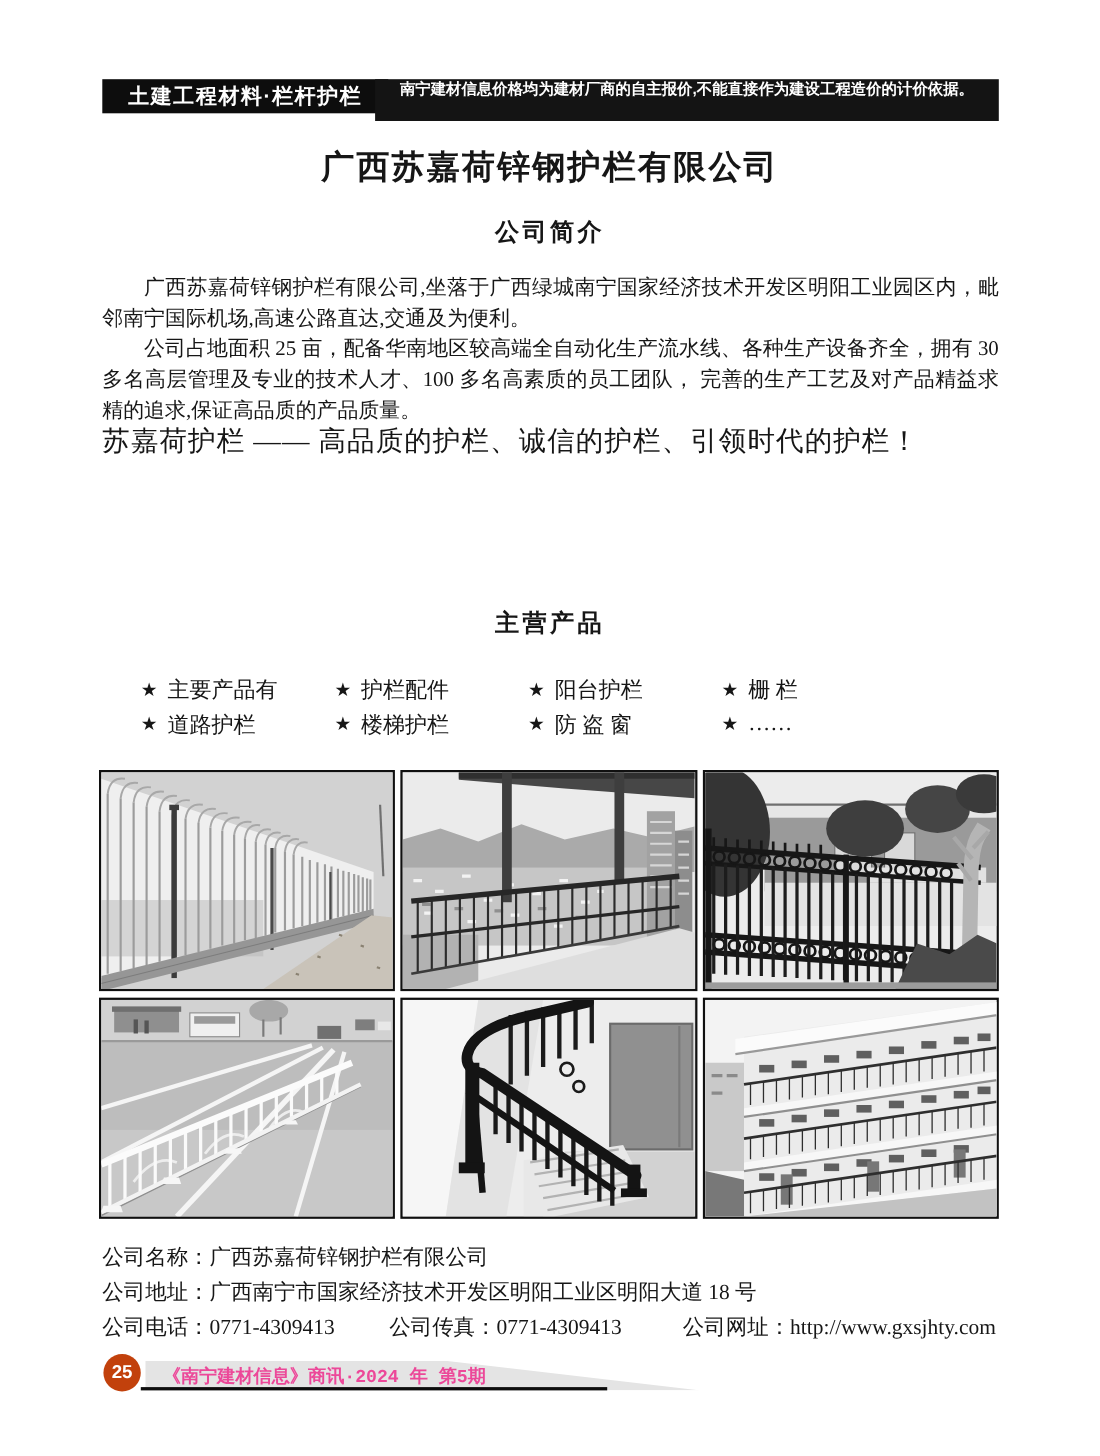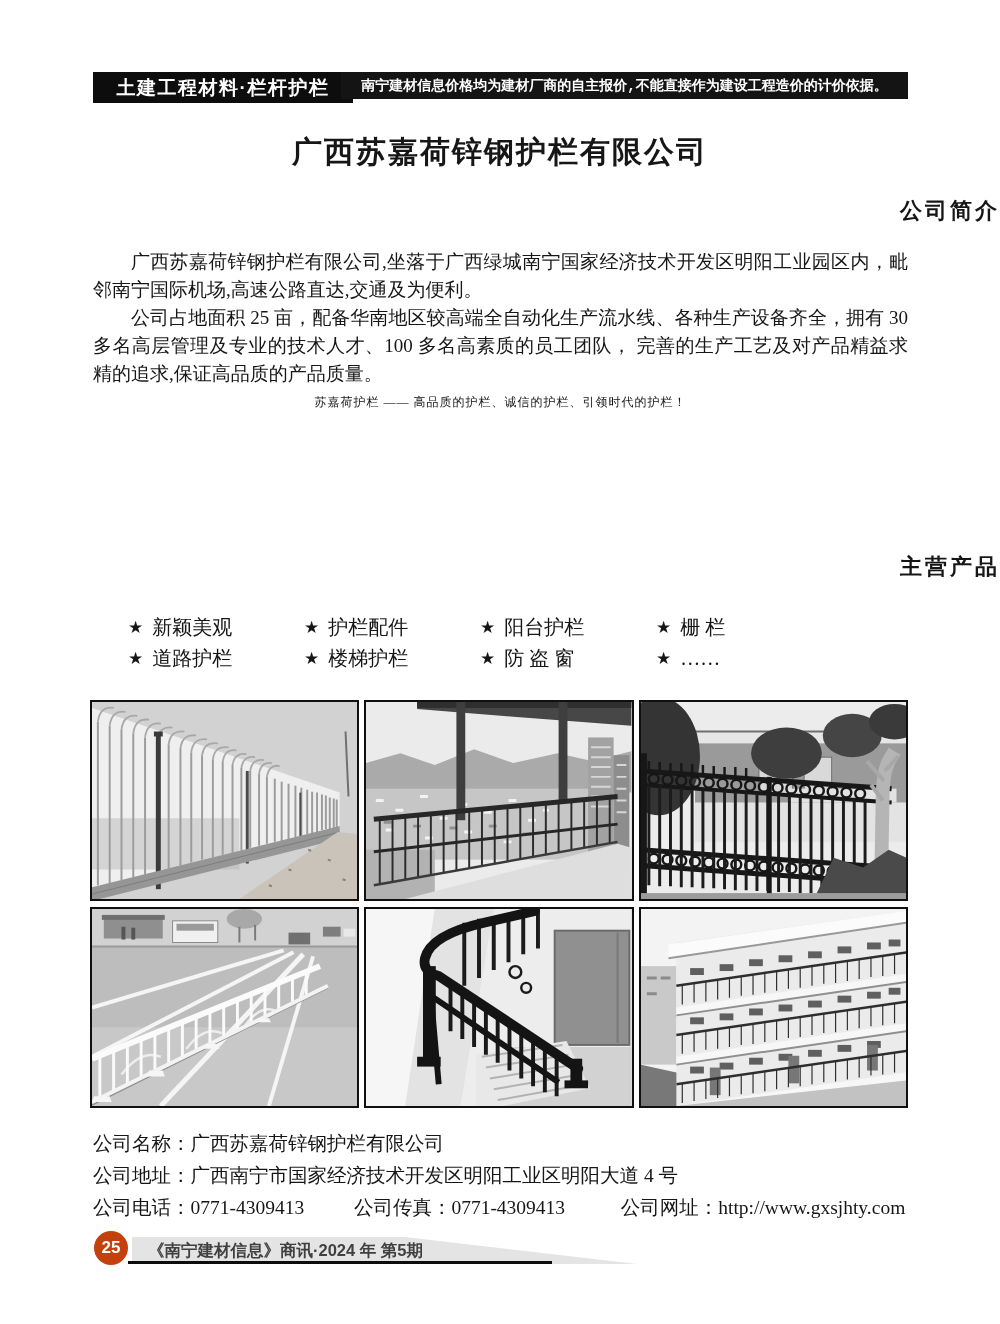--- a/index.html
+++ b/index.html
@@ -3,35 +3,35 @@
 <meta charset="utf-8">
 <style>
   html,body{margin:0;padding:0;background:#888;}
   .page{position:relative;width:1000px;height:1324px;background:#ffffff;margin:0 auto;
         font-family:"Liberation Serif","DejaVu Serif",serif;color:#161616;overflow:hidden;}
   
   .hdr-left{position:absolute;left:93px;top:72px;width:260px;height:31px;background:#0d0d0d;
             color:#fff;display:flex;align-items:center;justify-content:center;
             font-family:"Liberation Sans","DejaVu Sans",sans-serif;font-weight:bold;
             font-size:19px;letter-spacing:1.5px;white-space:nowrap;}
-  .hdr-right{position:absolute;left:341px;top:72px;width:567px;height:27px;background:#141414;
-             color:#fff;display:flex;align-items:center;justify-content:center;
-             font-family:Liberation Mono, monospace;font-weight:bold;
+  .hdr-right{position:absolute;left:341px;top:72px;width:567px;height:38px;background:#141414;
+             color:#fff;display:flex;align-items:flex-start;justify-content:center;
+             font-family:Liberation Sans, sans-serif;font-weight:bold;
              font-size:14px;white-space:nowrap;}
   .title{position:absolute;left:0;top:132px;width:100%;text-align:center;
          font-weight:bold;font-size:30px;letter-spacing:2px;}
-  .h-sans{position:absolute;left:0;width:100%;text-align:right;
+  .h-sans{position:absolute;left:0;width:100%;text-align:center;
           font-family:"Liberation Sans","DejaVu Sans",sans-serif;font-weight:bold;
           font-size:22px;letter-spacing:3px;}
   .intro-h{top:196px;}
   .prod-h{top:552px;}
   .bodytext{position:absolute;left:93px;top:248px;width:815px;font-size:19px;
             line-height:28px;text-align:justify;}
   .bodytext p{margin:0;text-indent:2em;}
-  .slogan{margin-top:2px;text-align:center;text-indent:0 !important;font-size:12px;
+  .slogan{margin-top:2px;text-align:left;text-indent:0 !important;font-size:25px;
           letter-spacing:1px;}
   
   .products{position:absolute;left:128px;top:612px;width:760px;
             display:grid;grid-template-columns:176px 176px 176px 160px;grid-auto-rows:31px;
             font-size:20px;}
   .prod-item{display:flex;align-items:center;white-space:nowrap;}
   .prod-item .star{font-size:17px;margin-right:9px;}
   
   .photos{position:absolute;left:90px;top:700px;width:818px;height:408px;
           display:grid;grid-template-columns:repeat(3,1fr);grid-template-rows:1fr 1fr;
@@ -43,22 +43,22 @@
   .c-line{white-space:nowrap;}
   .c-seg-phone{display:inline-block;width:256px;}
   .c-seg-fax{display:inline-block;width:262px;font-family:Liberation Serif, serif;}
   
   .page-badge{position:absolute;left:94px;top:1231px;width:34px;height:34px;border-radius:50%;
               background:#c2410c;color:#fff;display:flex;align-items:center;justify-content:center;
               font-family:"Liberation Sans","DejaVu Sans",sans-serif;font-weight:bold;font-size:17px;}
   .footer-wedge{position:absolute;left:132px;top:1237px;width:505px;height:27px;background:#e4e4e4;
                 clip-path:polygon(0 0,54% 0,100% 100%,0 100%);}
   .footer-journal{position:absolute;left:148px;top:1240px;
-                  font-family:Liberation Sans, sans-serif;font-weight:bold;
-                  font-size:16.5px;color:#404040;white-space:nowrap;}
+                  font-family:Liberation Mono, monospace;font-weight:bold;
+                  font-size:16.5px;color:#ec4899;white-space:nowrap;}
   .footer-line{position:absolute;left:128px;top:1261px;width:424px;height:3px;background:#0d0d0d;}
 </style>
 </head>
 <body>
 
 <div class="page">
 
   <div class="hdr-left">
     <span>土建工程材料·栏杆护栏</span>
   </div>
@@ -74,21 +74,21 @@
     <p>广西苏嘉荷锌钢护栏有限公司,坐落于广西绿城南宁国家经济技术开发区明阳工业园区内，毗邻南宁国际机场,高速公路直达,交通及为便利。</p>
     <p>公司占地面积 25 亩，配备华南地区较高端全自动化生产流水线、各种生产设备齐全，拥有 30 多名高层管理及专业的技术人才、100 多名高素质的员工团队， 完善的生产工艺及对产品精益求精的追求,保证高品质的产品质量。</p>
     <p class="slogan">苏嘉荷护栏 —— 高品质的护栏、诚信的护栏、引领时代的护栏！</p>
   </div>
 
   <div class="h-sans prod-h">主营产品</div>
 
   <div class="products">
     <div class="prod-item">
         <span class="star">★</span>
-        <span>新颖美观</span>
+        <span>主要产品有</span>
       </div>
     <div class="prod-item">
         <span class="star">★</span>
         <span>护栏配件</span>
       </div>
     <div class="prod-item">
         <span class="star">★</span>
         <span>阳台护栏</span>
       </div>
     <div class="prod-item">
@@ -327,21 +327,21 @@
         <path d="M36 178 L270 144" stroke="#2e2e2e" stroke-width="2.5"></path>
         <path d="M42 177 v20 M54 175 v20 M66 173 v20 M78 172 v20 M90 170 v20 M102 168 v20 M114 167 v20 M126 165 v20 M138 163 v20 M150 161 v20 M162 160 v20 M174 158 v20 M186 156 v20 M198 155 v20 M210 153 v20 M222 151 v20 M234 149 v20 M246 148 v20 M258 146 v20" stroke="#2e2e2e" stroke-width="1.2"></path>
         <polygon points="0,158 36,166 36,200 0,200" fill="#787878"></polygon>
         <polygon points="36,200 270,174 270,200" fill="#c2c2c2"></polygon>
       </svg>
     </div>
   </div>
 
   <div class="contact">
     <div class="c-line"><span>公司名称：</span><span>广西苏嘉荷锌钢护栏有限公司</span></div>
-    <div class="c-line"><span>公司地址：</span><span>广西南宁市国家经济技术开发区明阳工业区明阳大道 4 号</span></div>
+    <div class="c-line"><span>公司地址：</span><span>广西南宁市国家经济技术开发区明阳工业区明阳大道 18 号</span></div>
     <div class="c-line">
       <span class="c-seg-phone"><span>公司电话：</span><span>0771-4309413</span></span>
       <span class="c-seg-fax"><span>公司传真：</span><span>0771-4309413</span></span>
       <span><span>公司网址：</span><span>http://www.gxsjhty.com</span></span>
     </div>
   </div>
 
   <div class="footer-wedge"></div>
   <div class="page-badge">25</div>
   <div class="footer-journal">《南宁建材信息》商讯·2024 年 第5期</div>

